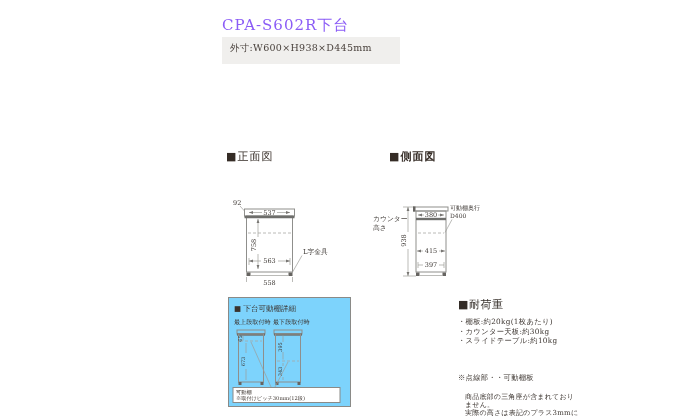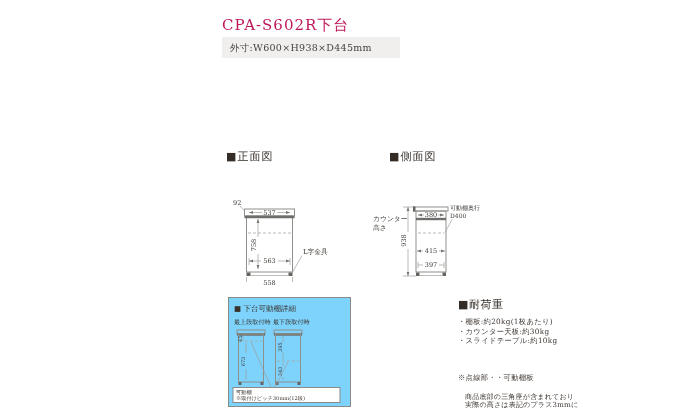--- a/index.html
+++ b/index.html
@@ -3,31 +3,31 @@
 <meta charset="utf-8">
 <style>
   html,body{margin:0;padding:0;}
   body{
     width:680px;height:420px;background:#ffffff;position:relative;overflow:hidden;
     font-family:"DejaVu Serif","Liberation Serif",serif;color:#3a3330;
     -webkit-font-smoothing:antialiased;
   }
   .abs{position:absolute;}
   .page-title{
-    left:222px;top:16px;font-size:15px;letter-spacing:1px;color:#be185d;
+    left:222px;top:16px;font-size:15px;letter-spacing:1px;color:#8b5cf6;
   }
   .dims-box{
-    left:222px;top:37px;width:170px;height:21px;background:#f0efed;
+    left:222px;top:37px;width:170px;height:27px;background:#f0efed;
     font-size:9.5px;line-height:21px;padding-left:8px;color:#4a423d;letter-spacing:.3px;
   }
   .sec-header{
     font-size:11px;color:#352c26;letter-spacing:1px;
   }
   .sec-front{left:226px;top:149px;}
-  .sec-side{left:389px;top:149px;}
+  .sec-side{left:389px;top:149px;font-weight:bold;}
   svg{display:block;}
   svg text{fill:#3f3a36;font-family:"DejaVu Serif","Liberation Serif",serif;}
   .dimtxt{font-size:6.5px;}
   .dimtxt-s{font-size:5px;}
   .lbl{font-size:6.8px;}
   .lbl-s{font-size:6px;}
   .ln{stroke:#8f8f8c;stroke-width:1;fill:none;}
   .lnthin{stroke:#9d9d9a;stroke-width:.7;fill:none;}
   .lndash{stroke:#a8a8a4;stroke-width:.8;fill:none;stroke-dasharray:3 2;}
   .lnthick{stroke:#6e6e6b;stroke-width:2.4;fill:none;}
@@ -192,16 +192,17 @@
 <div class="abs load-block">
   <div class="lc-title">■耐荷重</div>
   <div class="lc-item">・棚板:約20kg(1枚あたり)</div>
   <div class="lc-item">・カウンター天板:約30kg</div>
   <div class="lc-item">・スライドテーブル:約10kg</div>
 
   <div class="note-dotted">※点線部・・可動棚板</div>
 
   <div class="note-height">
     <div class="nh-line nh-indent">商品底部の三角座が含まれており</div>
+    <div class="nh-line nh-indent">ません。</div>
     <div class="nh-line nh-indent">実際の高さは表記のプラス3mmに</div>
 
   </div>
 </div>
 
 </body></html>

